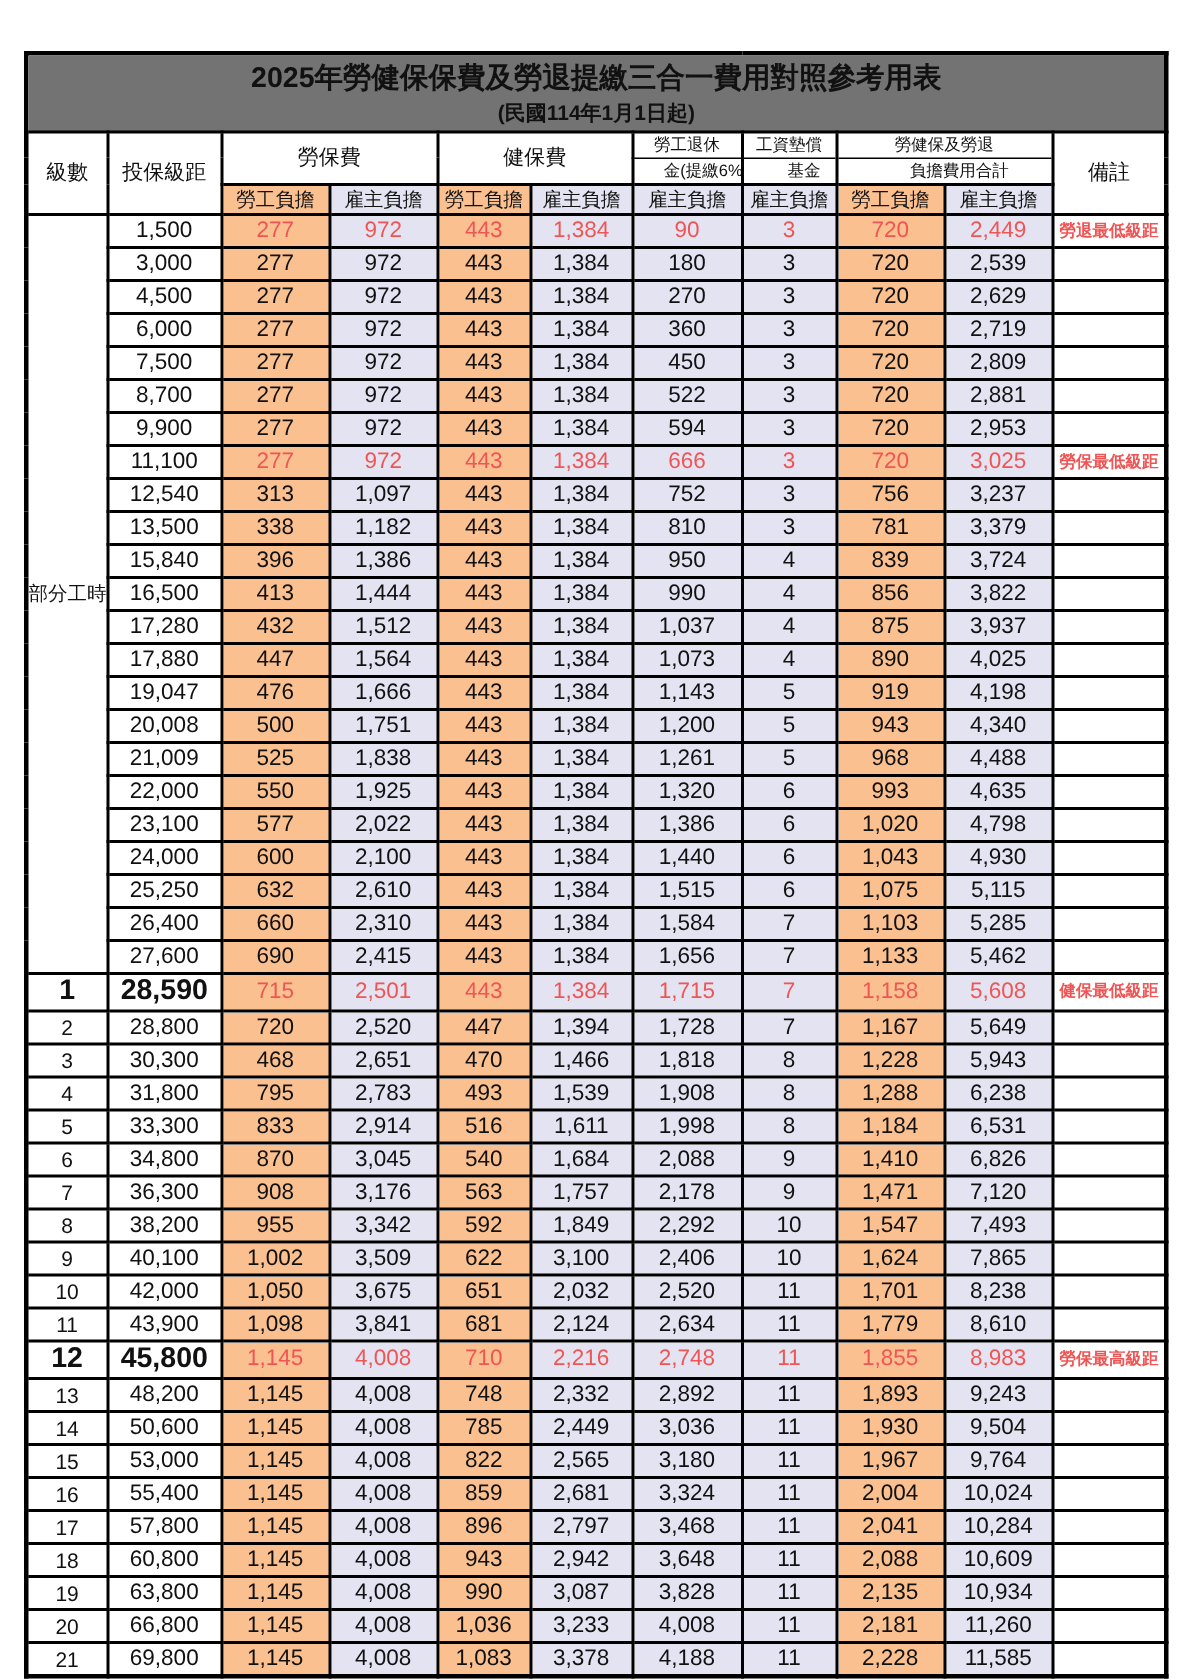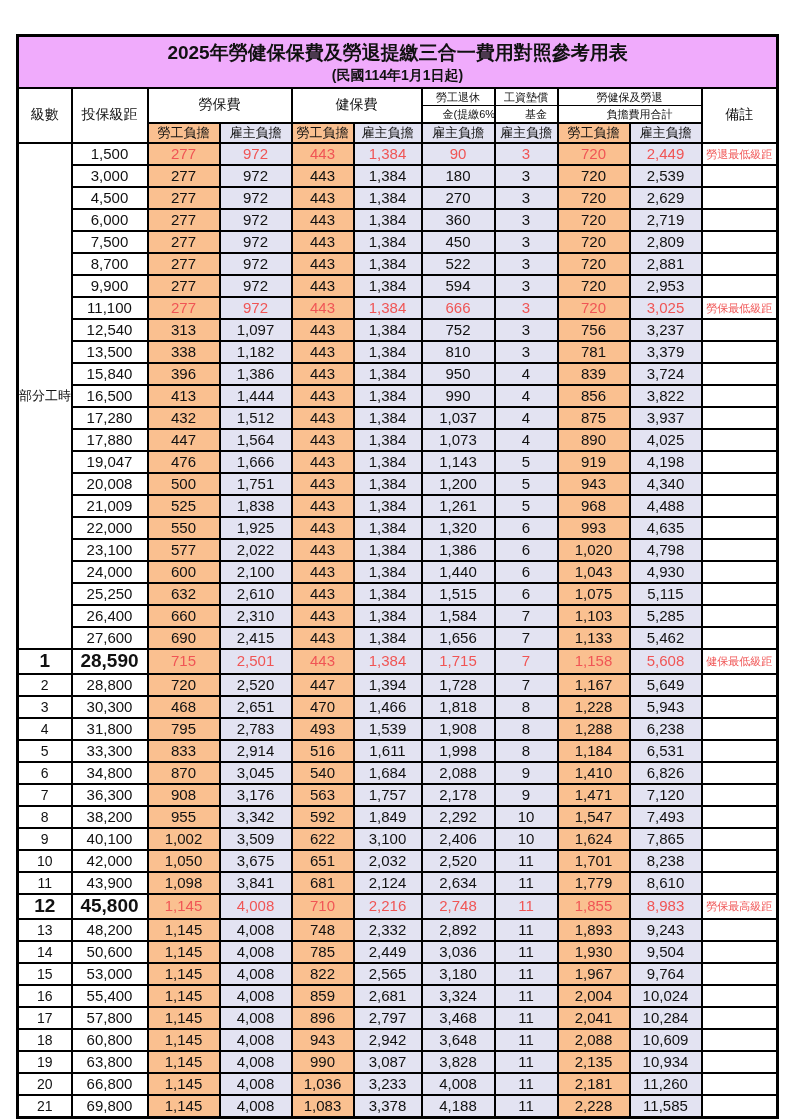--- a/index.html
+++ b/index.html
@@ -20,38 +20,38 @@
   }
   td {
     border: 2px solid var(--bd, #000);
     text-align: center;
     vertical-align: middle;
     padding: 0;
     overflow: hidden;
     white-space: nowrap;
   }
   
-  .title-cell { height: 52px; background: #f0abfc; margin-top: 46px; }
+  .title-cell { height: 52px; background: #737373; margin-top: 46px; }
   .title { font-size: 19px; font-weight: 700; line-height: 26px; }
   .subtitle { font-size: 14px; font-weight: 700; line-height: 18px; }
   
   .h1 { font-size: 14px; }
   .h2 { font-size: 11px; height: 16px; line-height: 16px; }
   .split-b { border-bottom-width: 1px; }
   .split-t { border-top-width: 1px; padding-left: 20px; }
   .sub { font-size: 13px; height: 18px; line-height: 18px; }
   
   .emp { background: var(--emp, #FAC090); }
   .er  { background: var(--er, #E3E3F2); }
   
   tbody td { height: 20px; font-size: 15px; line-height: 20px; }
   .level-cell { font-size: 14px; background: #fff; }
   .bracket-cell { font-size: 15px; background: #fff; }
   .part-time { font-size: 13px; }
-  .remark-cell { font-size: 11px; font-weight: 400; background: #fff; }
+  .remark-cell { font-size: 11px; font-weight: 700; background: #fff; }
   tr.red td.val, tr.red td.remark-cell { color: var(--hl, #F05555); }
   td.remark-cell { color: var(--hl, #F05555); }
   tr.big td { height: 25px; }
   tr.big .level-cell, tr.big .bracket-cell { font-size: 19px; font-weight: 600; }
 </style>
 </head>
 <body>
 
 <div class="page">
   <table class="premium">

